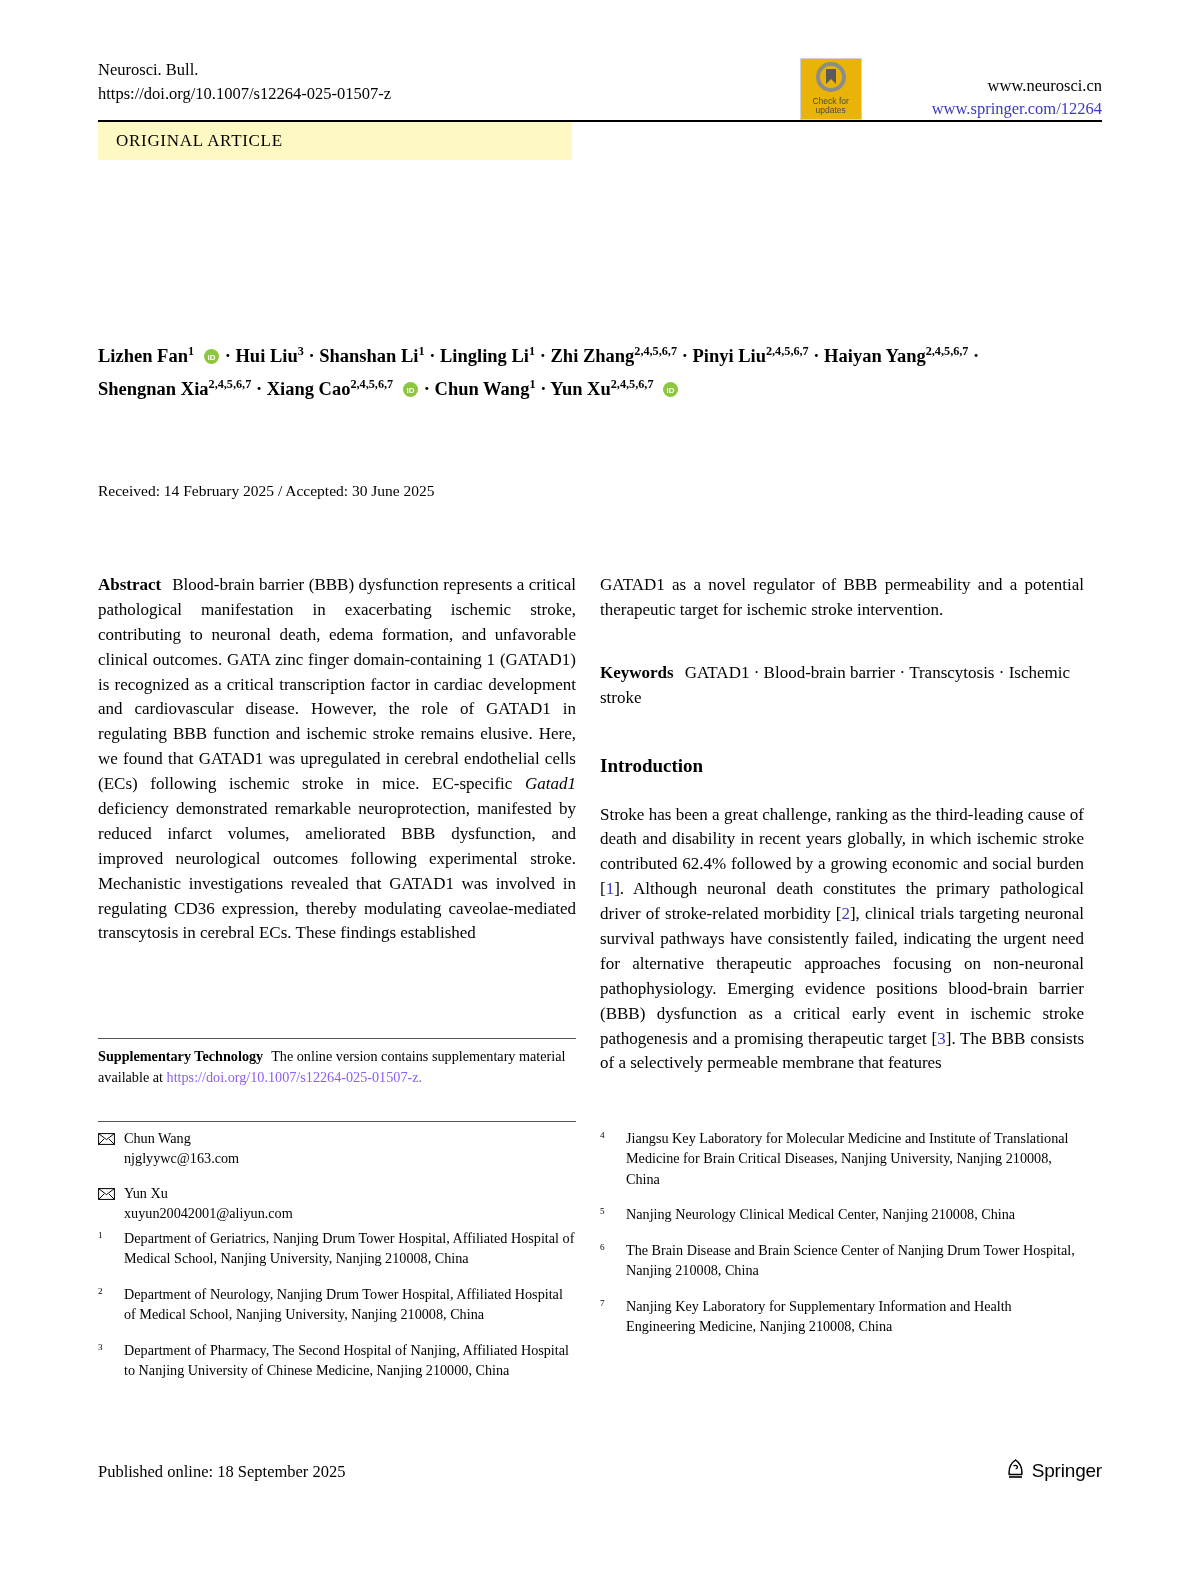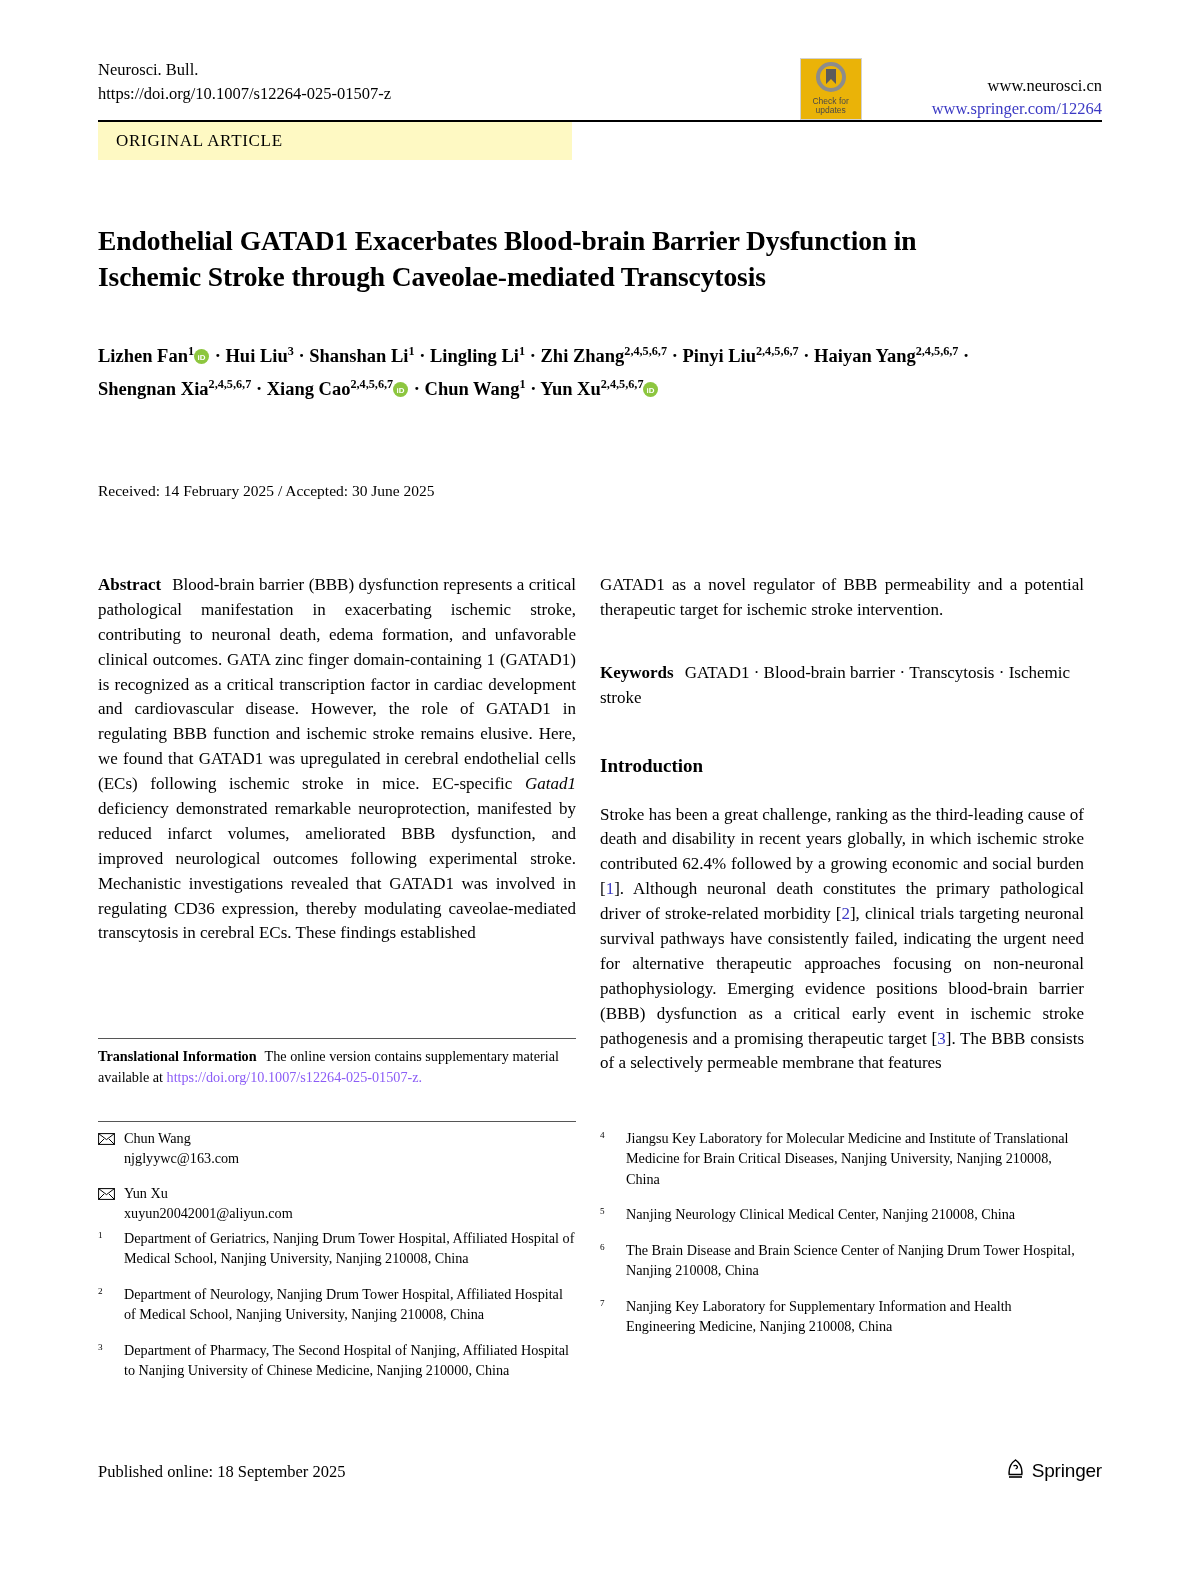--- a/index.html
+++ b/index.html
@@ -118,21 +118,21 @@
   }
   .authors sup {
     font-size: 0.66em;
     font-weight: bold;
     vertical-align: super;
     line-height: 0;
   }
   .orcid {
     display: inline-block;
     vertical-align: -2px;
-    margin: 0 1px 0 0;
+    margin: 0 1px 0 10px;
   }
   .sep { font-weight: bold; }
 
   
   .pubdates {
     position: absolute;
     left: 98px; top: 480px;
     width: 900px;
     font-size: 15.5px;
     line-height: 1.48;
@@ -292,21 +292,20 @@
       </div>
     </div>
   </div>
 
   <div class="rule-top"></div>
 
   <div class="article-type">
     <span>ORIGINAL ARTICLE</span>
   </div>
 
-  <h1 class="title">Endothelial GATAD1 Exacerbates Blood-brain Barrier Dysfunction in Ischemic Stroke through Caveolae-mediated Transcytosis</h1>
 
   <div class="authors">
     <div id="author-line-1"><span>Lizhen Fan</span><sup>1</sup><span class="orcid"><svg width="15" height="15" viewBox="0 0 16 16">
             <circle cx="8" cy="8" r="8" fill="#8dc63f"></circle>
             <text x="8" y="11.4" font-family="Liberation Sans, sans-serif" font-size="8.5" font-weight="bold" fill="#ffffff" text-anchor="middle">iD</text>
           </svg></span> <span class="sep">·</span> <span>Hui Liu</span><sup>3</sup> <span class="sep">·</span> <span>Shanshan Li</span><sup>1</sup> <span class="sep">·</span> <span>Lingling Li</span><sup>1</sup> <span class="sep">·</span> <span>Zhi Zhang</span><sup>2,4,5,6,7</sup> <span class="sep">·</span> <span>Pinyi Liu</span><sup>2,4,5,6,7</sup> <span class="sep">·</span> <span>Haiyan Yang</span><sup>2,4,5,6,7</sup> <span class="sep">·</span></div>
     <div id="author-line-2"><span>Shengnan Xia</span><sup>2,4,5,6,7</sup> <span class="sep">·</span> <span>Xiang Cao</span><sup>2,4,5,6,7</sup><span class="orcid"><svg width="15" height="15" viewBox="0 0 16 16">
             <circle cx="8" cy="8" r="8" fill="#8dc63f"></circle>
             <text x="8" y="11.4" font-family="Liberation Sans, sans-serif" font-size="8.5" font-weight="bold" fill="#ffffff" text-anchor="middle">iD</text>
           </svg></span> <span class="sep">·</span> <span>Chun Wang</span><sup>1</sup> <span class="sep">·</span> <span>Yun Xu</span><sup>2,4,5,6,7</sup><span class="orcid"><svg width="15" height="15" viewBox="0 0 16 16">
@@ -335,21 +334,21 @@
     <h2 class="section-head">Introduction</h2>
 
     <p class="intro-para">
       <span>Stroke has been a great challenge, ranking as the third-leading cause of death and disability in recent years globally, in which ischemic stroke contributed 62.4% followed by a growing economic and social burden [</span><span class="cite">1</span><span>]. Although neuronal death constitutes the primary pathological driver of stroke-related morbidity [</span><span class="cite">2</span><span>], clinical trials targeting neuronal survival pathways have consistently failed, indicating the urgent need for alternative therapeutic approaches focusing on non-neuronal pathophysiology. Emerging evidence positions blood-brain barrier (BBB) dysfunction as a critical early event in ischemic stroke pathogenesis and a promising therapeutic target [</span><span class="cite">3</span><span>]. The BBB consists of a selectively permeable membrane that features</span>
     </p>
   </div>
 
   <div class="fn-rule" id="rule-supp"></div>
 
   <div class="supp">
-    <b>Translational Information</b><span class="supp-gap"></span><span>The online version contains supplementary material available at </span><span class="supp-link">https://doi.org/10.1007/s12264-025-01507-z.</span>
+    <b>Supplementary Technology</b><span class="supp-gap"></span><span>The online version contains supplementary material available at </span><span class="supp-link">https://doi.org/10.1007/s12264-025-01507-z.</span>
   </div>
 
   <div class="fn-rule" id="rule-corr"></div>
 
   <div class="corr" id="corr-block">
       <div class="corr-item">
         <div class="env-icon"><span><svg width="17" height="12" viewBox="0 0 17 12">
               <rect x="0.6" y="0.6" width="15.8" height="10.8" fill="none" stroke="#000" stroke-width="1"></rect>
               <path d="M0.6 0.6 L8.5 6.6 L16.4 0.6" fill="none" stroke="#000" stroke-width="1"></path>
               <path d="M0.6 11.4 L6 6" fill="none" stroke="#000" stroke-width="1"></path>

